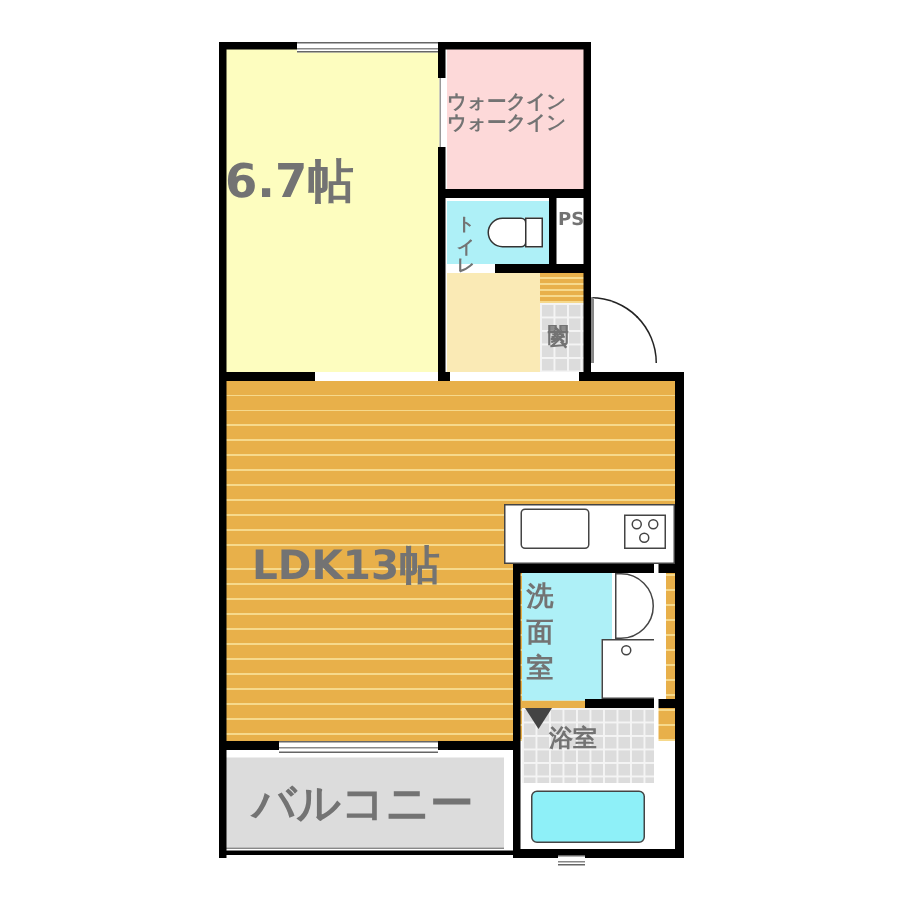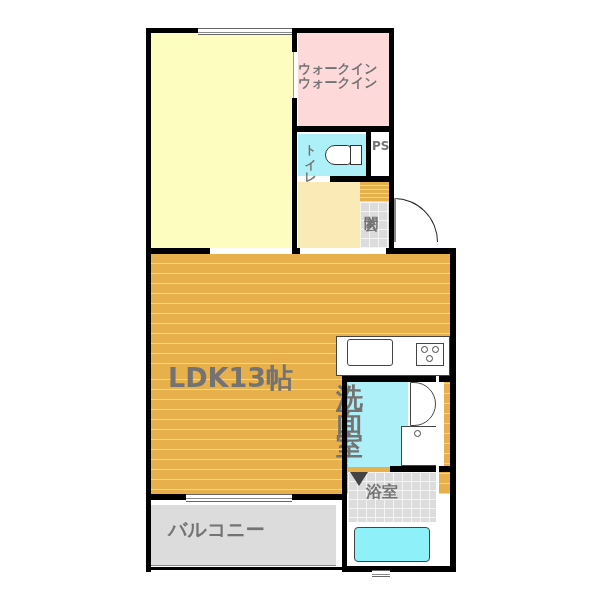--- a/index.html
+++ b/index.html
@@ -15,20 +15,21 @@
           background-size:9px 9px; }
   .wood { background-color:#e8b04a;
           background-image:repeating-linear-gradient(180deg, #e8b04a 0px, #e8b04a 9px, #f6d98c 9px, #f6d98c 10px); }
   .vtext { writing-mode:vertical-rl; text-orientation:upright; }
 </style>
 </head>
 <body>
 
 <div class="abs" style="left:150px;top:32px;width:146px;height:216px;background:#fdfdbf;"></div>
 <div class="room-label" style="left:150px;top:105px;width:146px;font-size:31px;">
+  <div>6.7帖</div>
 </div>
 
 <div class="abs" style="left:298px;top:32px;width:92px;height:94px;background:#fdd9d9;"></div>
 <div class="room-label" style="left:298px;top:62px;width:92px;font-size:13px;">
   <div>ウォークイン</div>
   <div>ウォークイン</div>
 </div>
 
 <div class="abs" style="left:298px;top:134px;width:68px;height:42px;background:#aef0f7;"></div>
 <div class="room-label vtext" style="left:304px;top:136px;font-size:12px;">トイレ</div>
@@ -52,33 +53,33 @@
 
 <div class="abs" style="left:336px;top:336px;width:114px;height:40px;background:#fff;border:1px solid #444;"></div>
 <div class="abs" style="left:347px;top:339px;width:46px;height:27px;border:1px solid #444;border-radius:3px;background:#fff;"></div>
 <div class="abs" style="left:416px;top:343px;width:28px;height:23px;border:1px solid #444;background:#fff;"></div>
 <div class="abs" style="left:421px;top:346px;width:7px;height:7px;border:1px solid #444;border-radius:50%;"></div>
 <div class="abs" style="left:432px;top:346px;width:7px;height:7px;border:1px solid #444;border-radius:50%;"></div>
 <div class="abs" style="left:426px;top:355px;width:7px;height:7px;border:1px solid #444;border-radius:50%;"></div>
 
 <div class="abs" style="left:348px;top:381px;width:96px;height:86px;background:#fff;"></div>
 <div class="abs" style="left:348px;top:381px;width:60px;height:86px;background:#aef0f7;"></div>
-<div class="room-label" style="left:336px;top:386px;width:24px;font-size:27px;line-height:24px;word-break:break-all;">洗面室</div>
+<div class="room-label" style="left:351px;top:386px;width:24px;font-size:18px;line-height:24px;word-break:break-all;">洗面室</div>
 <div class="abs" style="left:410px;top:382px;width:26px;height:44px;border:1px solid #444;border-radius:0 22px 22px 0;background:#fff;"></div>
 <div class="abs" style="left:401px;top:426px;width:36px;height:40px;border:1px solid #444;background:#fff;"></div>
 <div class="abs" style="left:414px;top:430px;width:7px;height:7px;border:1px solid #444;border-radius:50%;"></div>
 
 <div class="abs tile" style="left:348px;top:472px;width:88px;height:50px;"></div>
 <div class="abs" style="left:350px;top:472px;width:0;height:0;border-left:9px solid transparent;border-right:9px solid transparent;border-top:14px solid #444;"></div>
 <div class="room-label" style="left:366px;top:484px;font-size:16px;">浴室</div>
 <div class="abs" style="left:348px;top:522px;width:88px;height:46px;background:#fff;"></div>
 <div class="abs" style="left:354px;top:527px;width:76px;height:35px;background:#8ef0f8;border:1px solid #444;border-radius:4px;"></div>
 
 <div class="abs" style="left:150px;top:505px;width:186px;height:62px;background:#dcdcdc;"></div>
-<div class="room-label" style="left:168px;top:520px;font-size:19px;">バルコニー</div>
+<div class="room-label" style="left:168px;top:520px;font-size:29px;">バルコニー</div>
 <div class="abs" style="left:150px;top:565px;width:186px;height:4px;border-top:1px solid #888;background:#fff;"></div>
 
 <div class="wall" style="left:146px;top:28px;width:52px;height:5px;"></div>
 <div class="wall" style="left:292px;top:28px;width:102px;height:5px;"></div>
 <div class="wall" style="left:146px;top:28px;width:5px;height:544px;"></div>
 <div class="wall" style="left:292px;top:28px;width:5px;height:24px;"></div>
 <div class="wall" style="left:292px;top:98px;width:5px;height:156px;"></div>
 <div class="wall" style="left:389px;top:28px;width:5px;height:220px;"></div>
 <div class="wall" style="left:292px;top:126px;width:102px;height:6px;"></div>
 <div class="wall" style="left:366px;top:132px;width:5px;height:46px;"></div>

